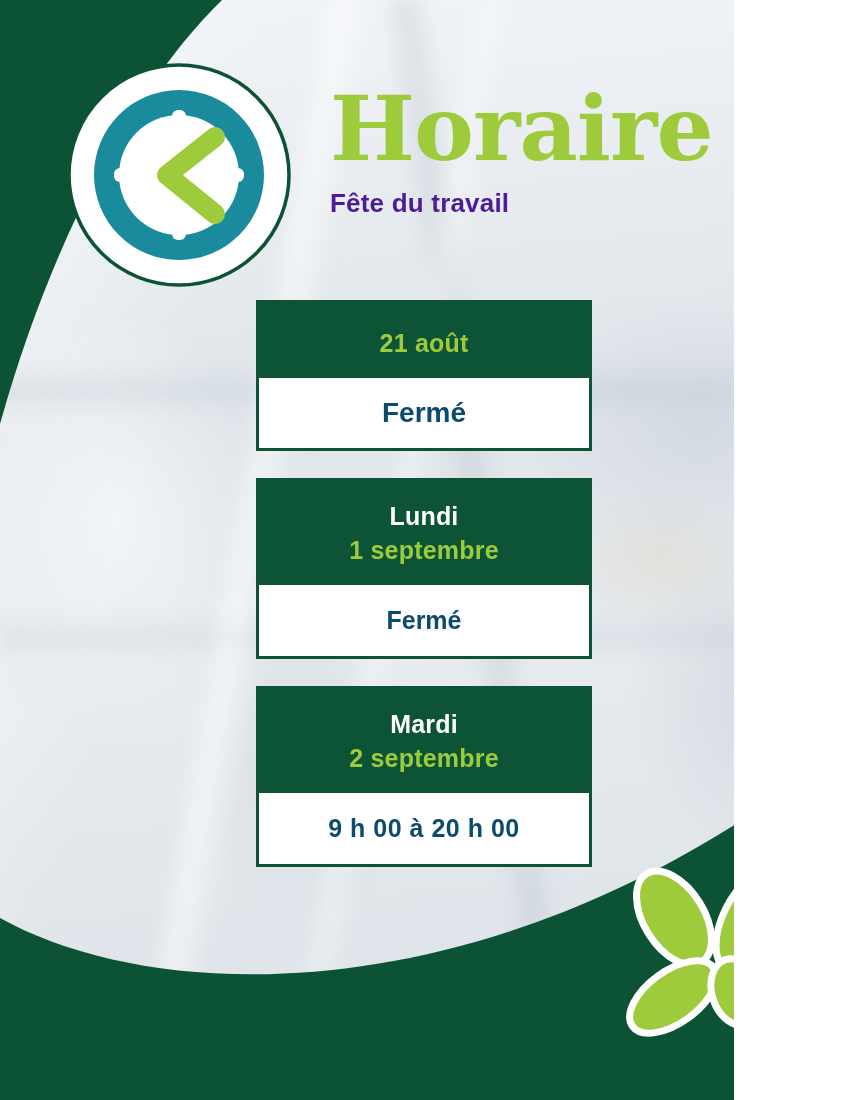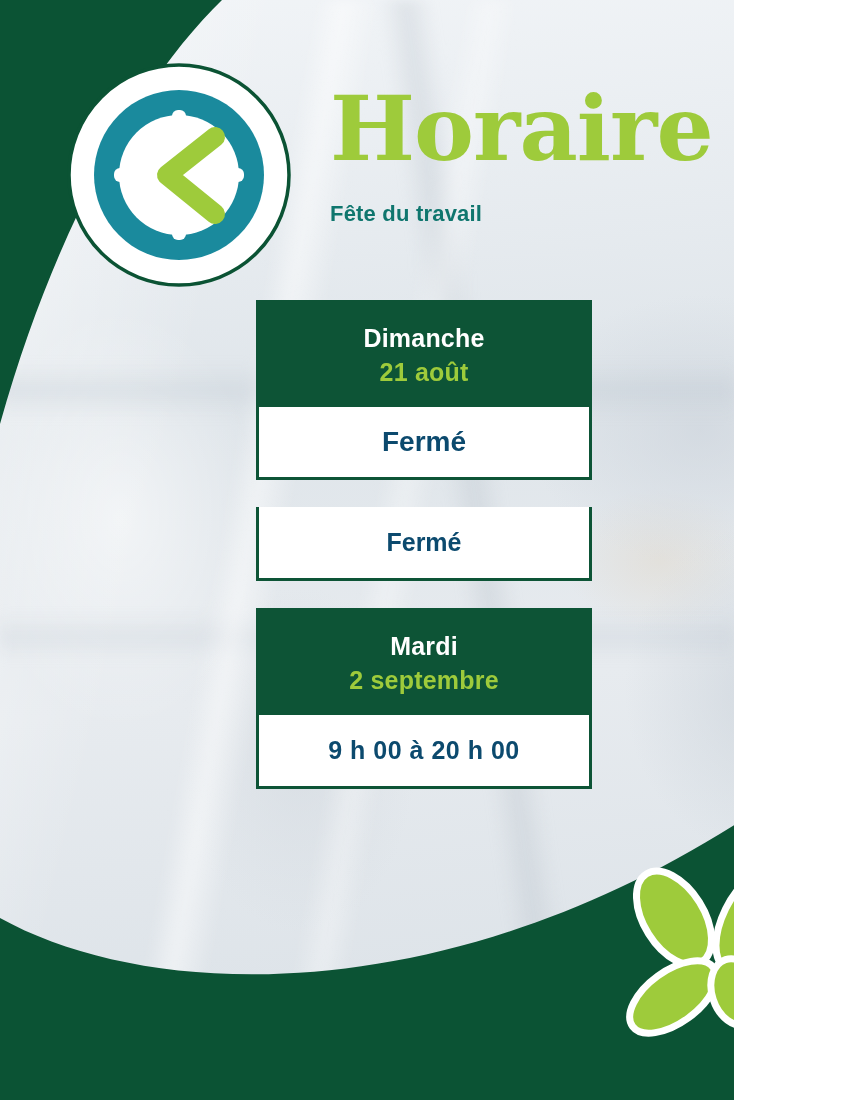--- a/index.html
+++ b/index.html
@@ -50,25 +50,25 @@
   .title-block { position:absolute; left:330px; top:84px; width:440px; }
   .poster-title {
     font-family:"DejaVu Serif", "Liberation Serif", serif;
     font-weight:bold;
     font-size:90px;
     line-height:0.98;
     color:#9ecb3b;
     letter-spacing:-1px;
   }
   .poster-subtitle {
-    margin-top:29px;
+    margin-top:16px;
     font-family:"Liberation Sans", sans-serif;
     font-weight:bold;
-    font-size:22px;
-    color:#0f766e;
+    font-size:26px;
+    color:#4c1d95;
     letter-spacing:0.2px;
   }
 
   
   .cards { position:absolute; left:256px; top:300px; width:336px; }
   .card { margin-bottom:27px; }
   .card:last-child { margin-bottom:10px; }
   .card-head {
     background:#0d5436;
     text-align:center;
@@ -137,27 +137,30 @@
 
   <div class="title-block">
     <div class="poster-title">Horaire</div>
     <div class="poster-subtitle">Fête du travail</div>
   </div>
 
   <div class="cards">
 
     <div class="card">
       <div class="card-head">
-        <div class="card-day">Dimanche</div>
         <div class="card-date">21 août</div>
       </div>
       <div class="card-body sz-lg">Fermé</div>
     </div>
 
     <div class="card">
+      <div class="card-head">
+        <div class="card-day">Lundi</div>
+        <div class="card-date">1 septembre</div>
+      </div>
       <div class="card-body sz-md">Fermé</div>
     </div>
 
     <div class="card">
       <div class="card-head">
         <div class="card-day">Mardi</div>
         <div class="card-date">2 septembre</div>
       </div>
       <div class="card-body sz-sm">9 h 00 à 20 h 00</div>
     </div>

